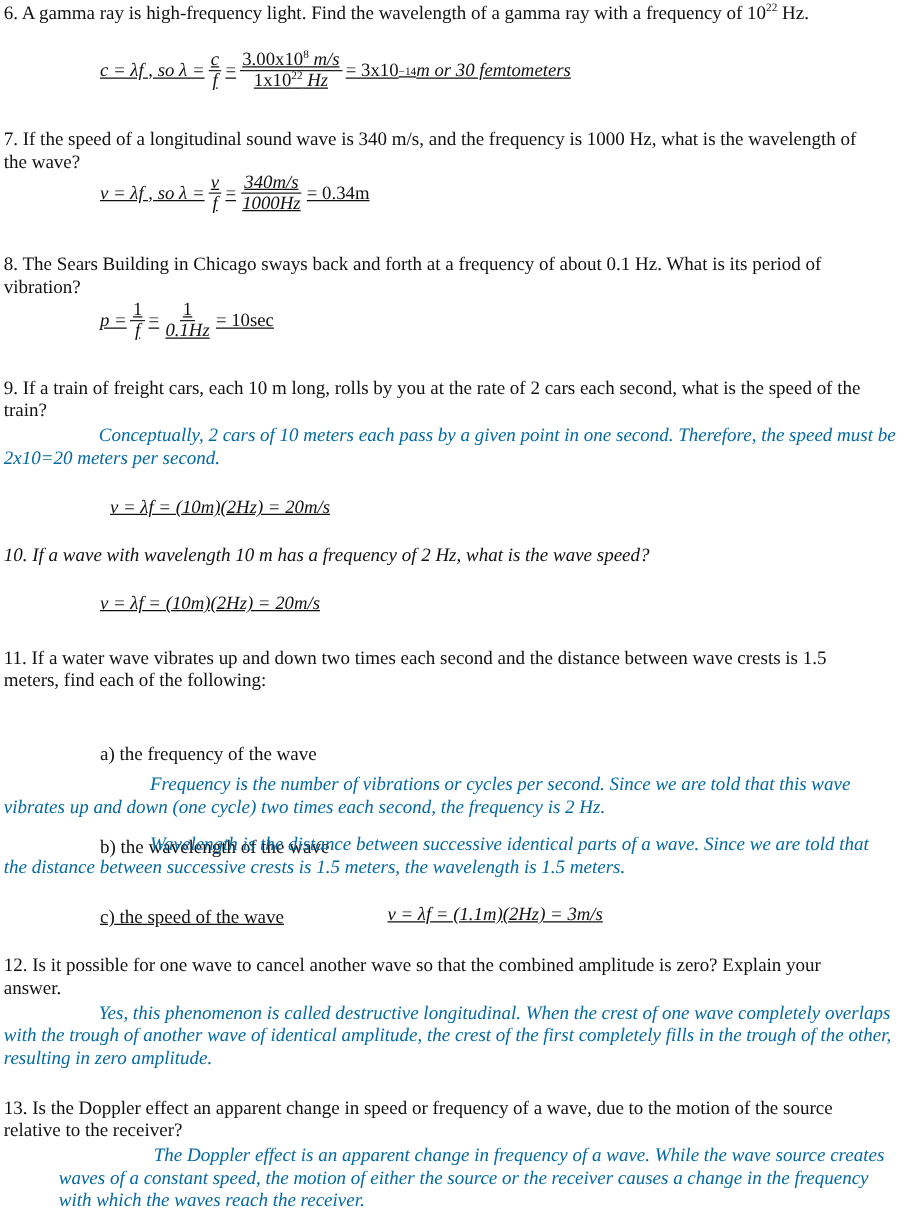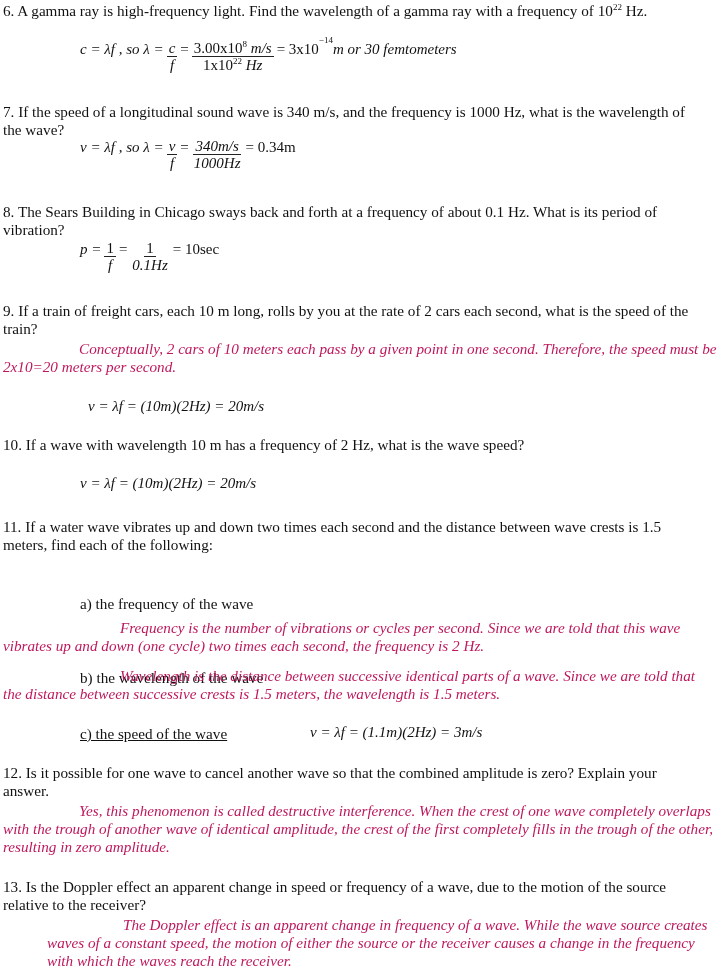--- a/index.html
+++ b/index.html
@@ -3,23 +3,23 @@
 <meta charset="utf-8">
 <style>
   html, body { margin: 0; padding: 0; background: #ffffff; }
   body {
     width: 723px; height: 970px; position: relative; overflow: hidden;
     font-family: "Liberation Serif", "DejaVu Serif", serif;
     color: #111111; font-size: 15.2px; line-height: 18px;
   }
   .abs { position: absolute; }
   .q { left: 3px; right: 20px; }
-  .red { color: #be185d; font-style: italic; }
+  .red { color: #0369a1; font-style: italic; }
   .ans { left: 3px; right: 6px; text-indent: 76px; }
-  .eq { font-family: "Liberation Serif", serif; font-size: 15px; white-space: nowrap; display: flex; align-items: flex-start; }
+  .eq { font-family: "Liberation Serif", serif; font-size: 15px; white-space: nowrap; display: flex; align-items: center; text-decoration: underline; }
   .eq i { font-style: italic; }
   .frac { display: inline-flex; flex-direction: column; align-items: center; vertical-align: middle; margin: 0 3px; line-height: 16px; }
   .frac .num { padding: 0 2px; border-bottom: 1px solid #222; }
   .frac .den { padding: 0 2px; }
   .sup { font-size: 9px; vertical-align: super; line-height: 0; }
   .sp { display: inline-block; width: 4px; }
   .sub-item { left: 80px; margin-top: 21px; }
 </style>
 </head>
 <body>
@@ -84,21 +84,21 @@
   <span>9.</span>
   <span>If a train of freight cars, each 10 m long, rolls by you at the rate of 2 cars each second, what is the speed of the train?</span>
 </div>
 <div class="abs ans red" style="top:340px;">Conceptually, 2 cars of 10 meters each pass by a given point in one second. Therefore, the speed must be 2x10=20 meters per second.</div>
 <div class="abs eq" style="left:80px; top:397px;">
     <span class="sp"></span>
     <span class="sp"></span>
   <i>v = λf = (10m)(2Hz) = 20m/s</i>
 </div>
 
-<div class="abs q" style="top:436px;">
+<div class="abs q" style="top:436px;font-style:italic;">
   <span>10.</span>
   <span>If a wave with wavelength 10 m has a frequency of 2 Hz, what is the wave speed?</span>
 </div>
 <div class="abs eq" style="left:80px; top:474px;">
   <i>v = λf = (10m)(2Hz) = 20m/s</i>
 </div>
 
 <div class="abs q" style="top:518px;">
   <span>11.</span>
   <span>If a water wave vibrates up and down two times each second and the distance between wave crests is 1.5 meters, find each of the following:</span>
@@ -111,19 +111,19 @@
 
 <div class="abs sub-item" style="top:704px;text-decoration:underline;">c) the speed of the wave</div>
 <div class="abs eq" style="left:310px; top:723px;">
   <i>v = λf = (1.1m)(2Hz) = 3m/s</i>
 </div>
 
 <div class="abs q" style="top:764px;">
   <span>12.</span>
   <span>Is it possible for one wave to cancel another wave so that the combined amplitude is zero? Explain your answer.</span>
 </div>
-<div class="abs ans red" style="top:802px;">Yes, this phenomenon is called destructive interference. When the crest of one wave completely overlaps with the trough of another wave of identical amplitude, the crest of the first completely fills in the trough of the other, resulting in zero amplitude.</div>
+<div class="abs ans red" style="top:802px;">Yes, this phenomenon is called destructive longitudinal. When the crest of one wave completely overlaps with the trough of another wave of identical amplitude, the crest of the first completely fills in the trough of the other, resulting in zero amplitude.</div>
 
 <div class="abs q" style="top:878px;">
   <span>13.</span>
   <span>Is the Doppler effect an apparent change in speed or frequency of a wave, due to the motion of the source relative to the receiver?</span>
 </div>
 <div class="abs ans red" style="top:916px;margin-left:44px;">The Doppler effect is an apparent change in frequency of a wave. While the wave source creates waves of a constant speed, the motion of either the source or the receiver causes a change in the frequency with which the waves reach the receiver.</div>
 
 </body></html>

